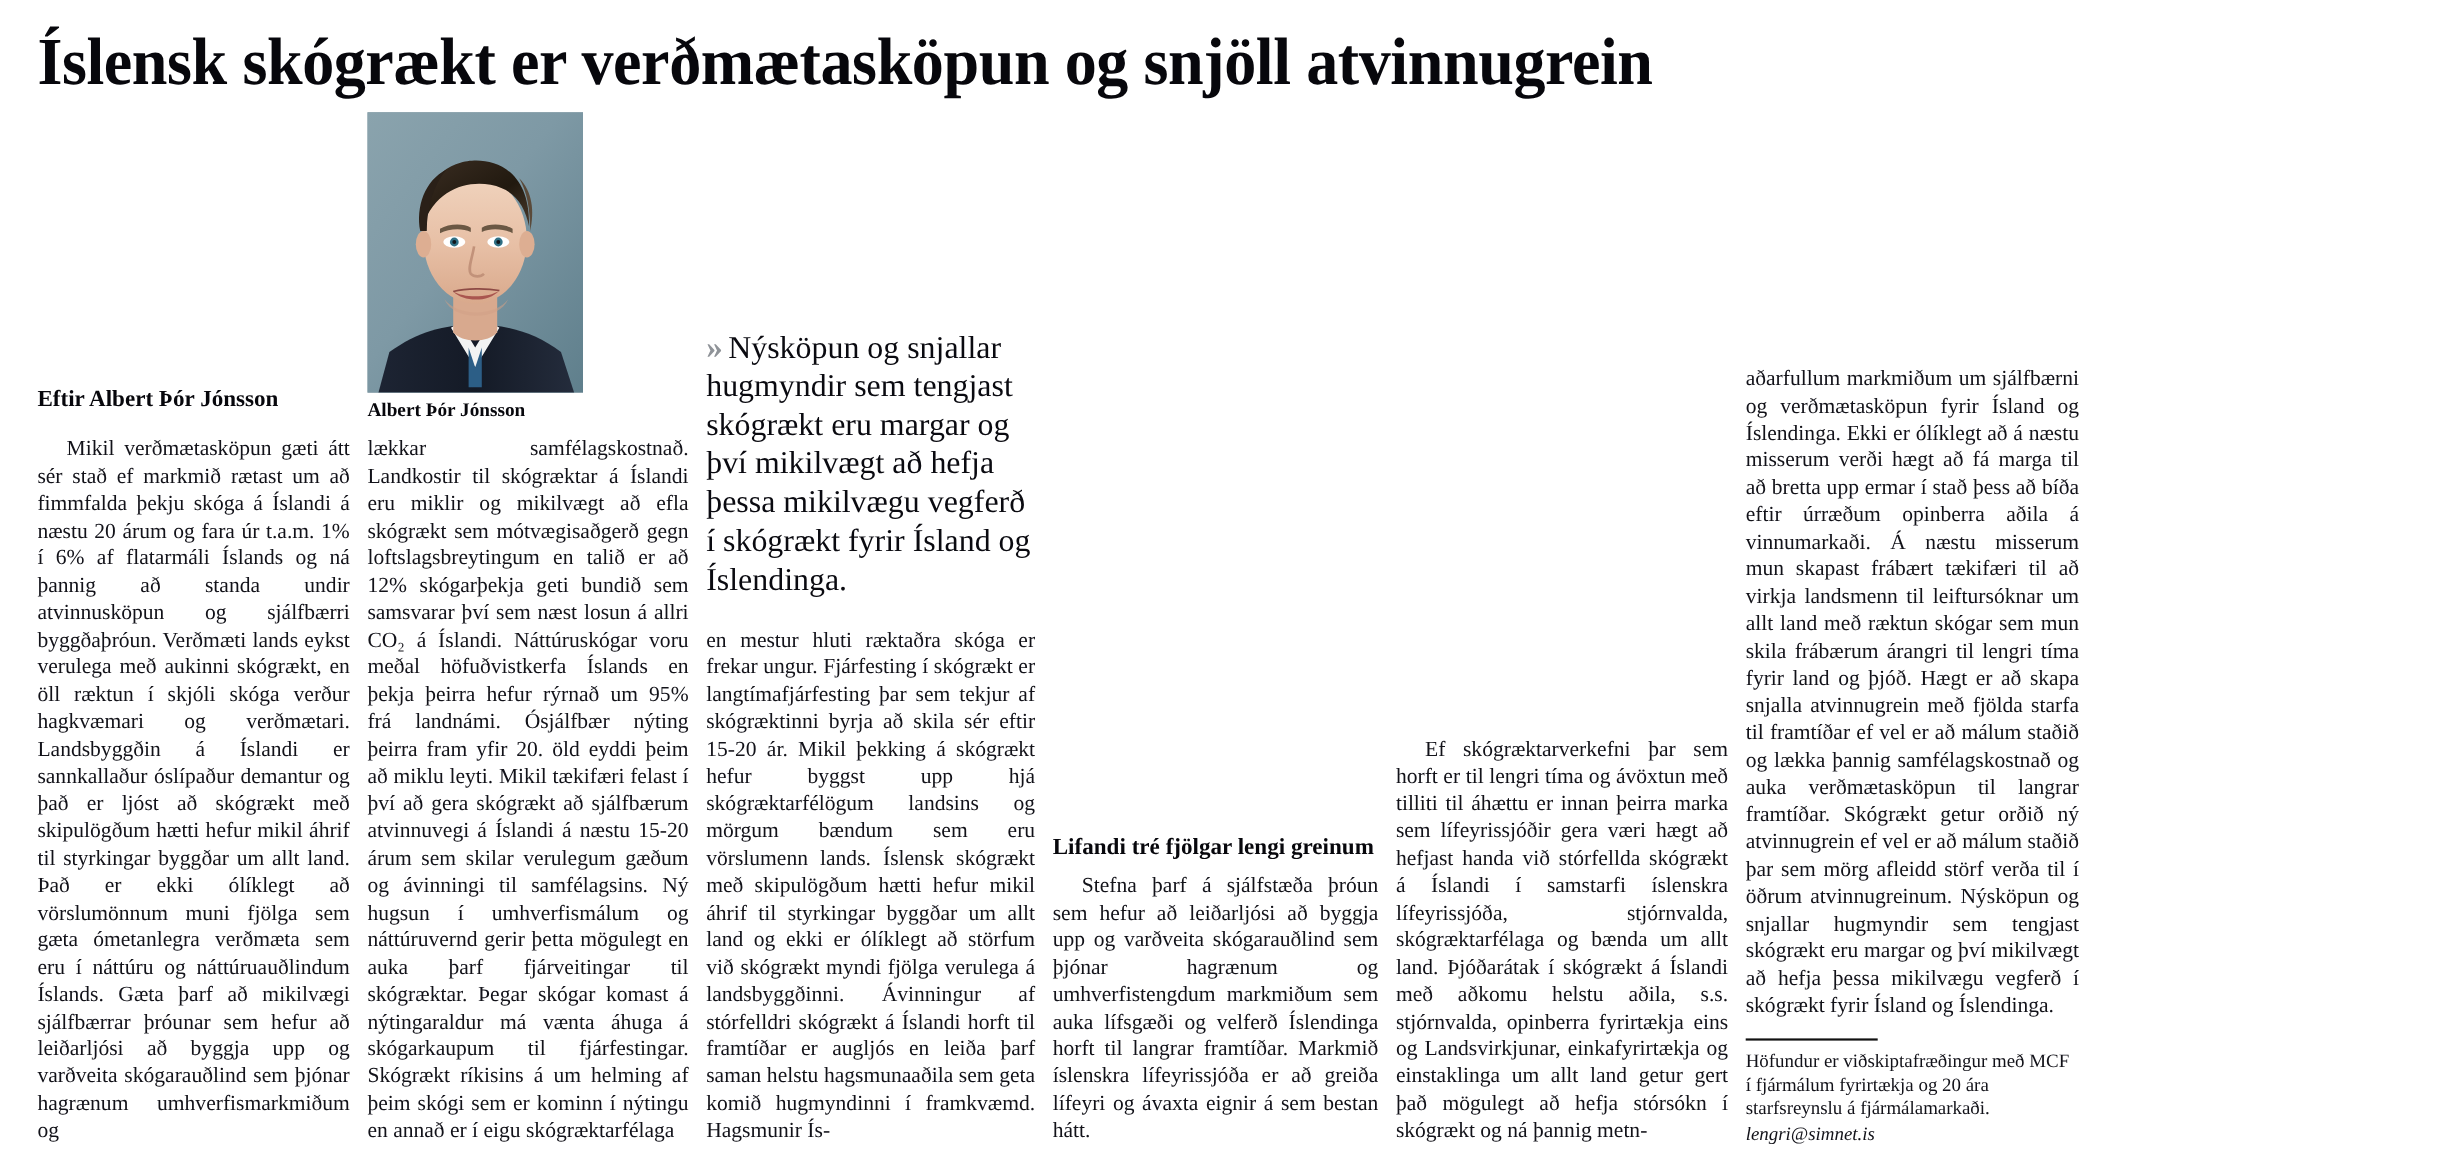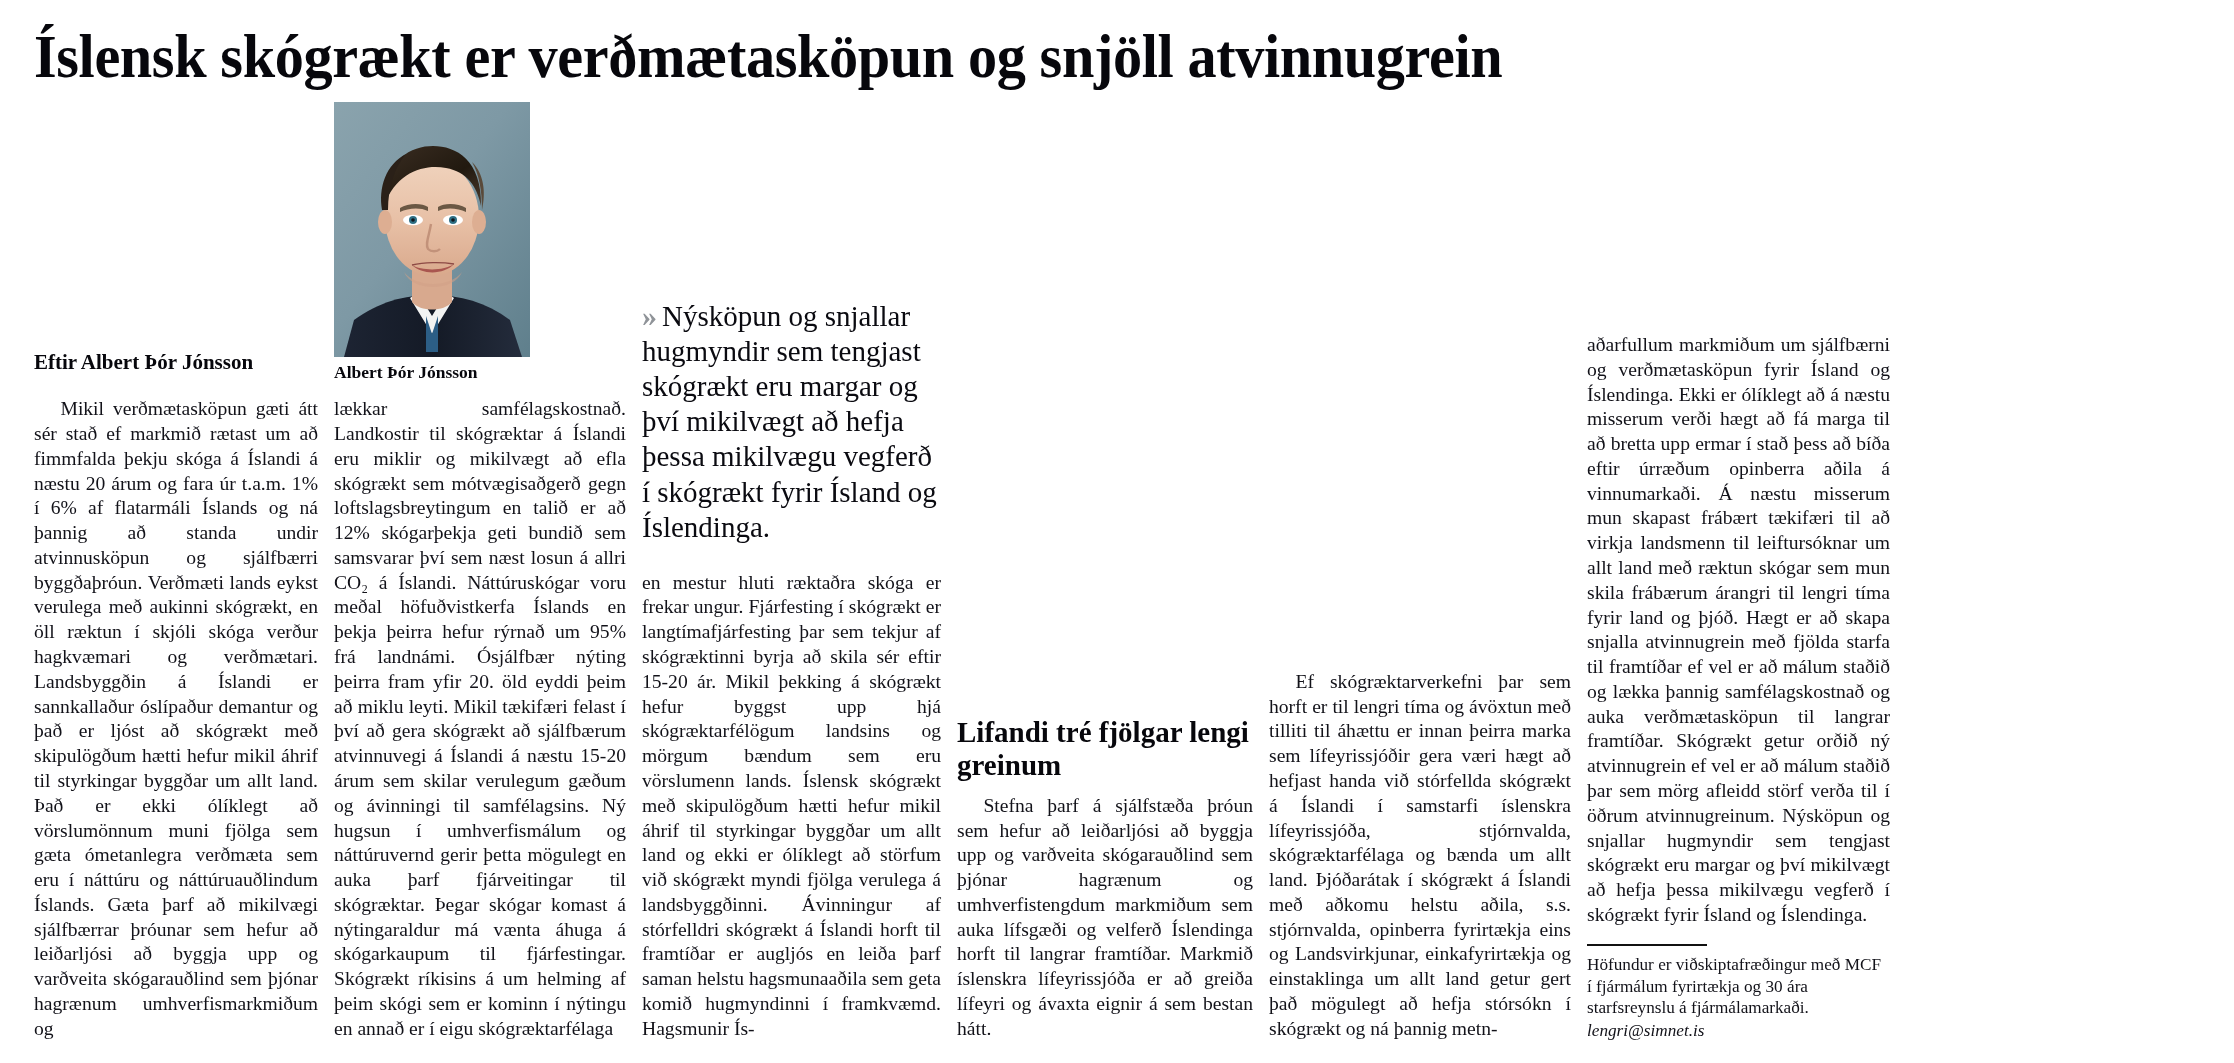--- a/index.html
+++ b/index.html
@@ -108,21 +108,21 @@
     color: #8f9398;
     font-weight: 700;
     font-size: 30px;
     letter-spacing: -2px;
     margin-right: 7px;
   }
 
   
   .subhead {
     font-weight: 700;
-    font-size: 29px;
+    font-size: 21px;
     line-height: 1.14;
     margin: 18px 0 12px 0;
     color: #07070c;
   }
 
   
   .footnote {
     margin-top: 16px;
     font-size: 17.2px;
     line-height: 1.24;
@@ -246,19 +246,19 @@
         <p class="indent">Ef skógræktarverkefni þar sem horft er til lengri tíma og ávöxtun með tilliti til áhættu er innan þeirra marka sem lífeyrissjóðir gera væri hægt að hefjast handa við stórfellda skógrækt á Íslandi í samstarfi íslenskra lífeyrissjóða, stjórnvalda, skógræktarfélaga og bænda um allt land. Þjóðarátak í skógrækt á Íslandi með aðkomu helstu aðila, s.s. stjórnvalda, opinberra fyrirtækja eins og Landsvirkjunar, einkafyrirtækja og einstaklinga um allt land getur gert það mögulegt að hefja stórsókn í skógrækt og ná þannig metn-</p>
       </div>
     </div>
 
     <div class="col c6">
       <div class="body-text">
         <p>aðarfullum markmiðum um sjálfbærni og verðmætasköpun fyrir Ísland og Íslendinga. Ekki er ólíklegt að á næstu misserum verði hægt að fá marga til að bretta upp ermar í stað þess að bíða eftir úrræðum opinberra aðila á vinnumarkaði. Á næstu misserum mun skapast frábært tækifæri til að virkja landsmenn til leiftursóknar um allt land með ræktun skógar sem mun skila frábærum árangri til lengri tíma fyrir land og þjóð. Hægt er að skapa snjalla atvinnugrein með fjölda starfa til framtíðar ef vel er að málum staðið og lækka þannig samfélagskostnað og auka verðmætasköpun til langrar framtíðar. Skógrækt getur orðið ný atvinnugrein ef vel er að málum staðið þar sem mörg afleidd störf verða til í öðrum atvinnugreinum. Nýsköpun og snjallar hugmyndir sem tengjast skógrækt eru margar og því mikilvægt að hefja þessa mikilvægu vegferð í skógrækt fyrir Ísland og Íslendinga.</p>
       </div>
       <div class="footnote">
         <div class="divider"></div>
-        <span>Höfundur er viðskiptafræðingur með MCF í fjármálum fyrirtækja og 30 ára starfsreynslu á fjármálamarkaði.</span>
+        <span>Höfundur er viðskiptafræðingur með MCF í fjármálum fyrirtækja og 20 ára starfsreynslu á fjármálamarkaði.</span>
         <span class="email">lengri@simnet.is</span>
       </div>
     </div>
 
   </div>
 </div>
 
 </body></html>

